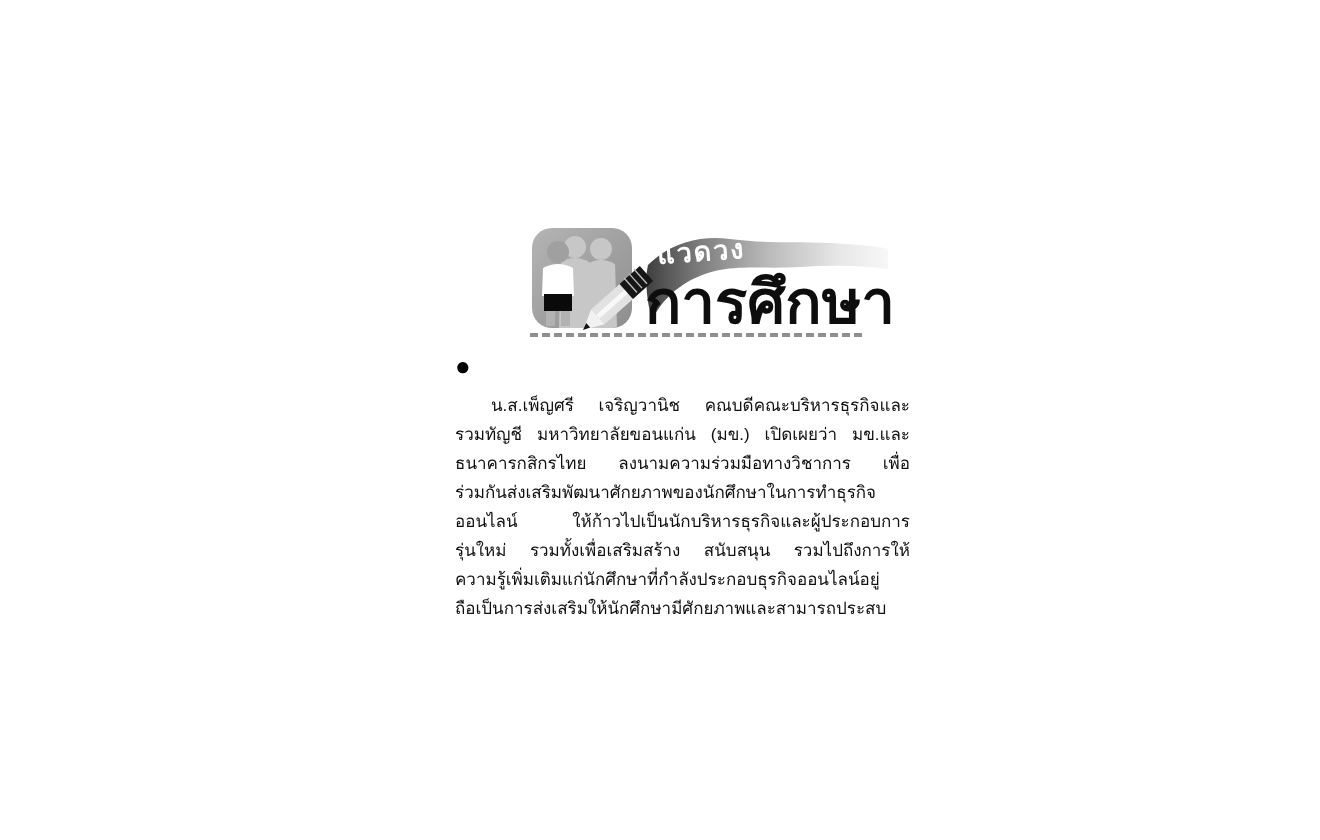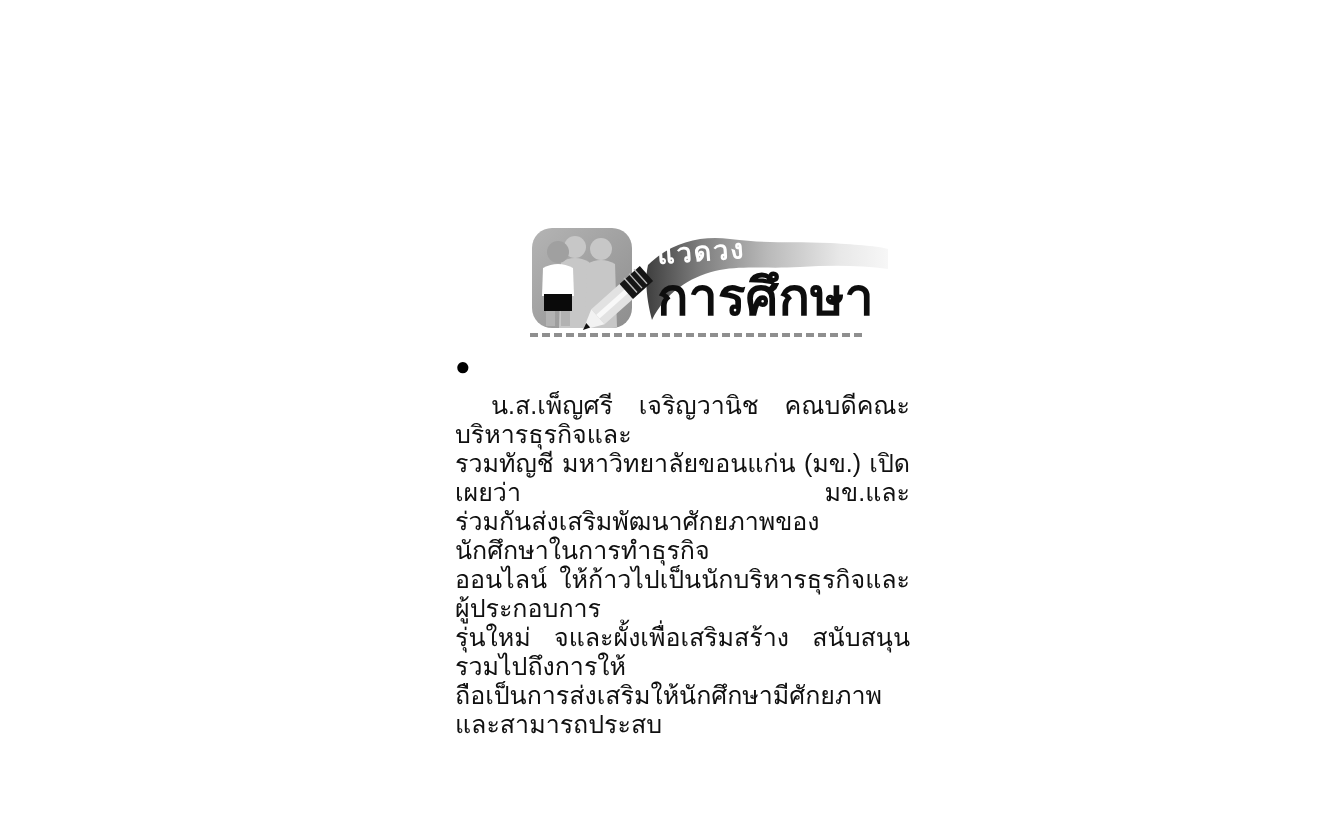--- a/index.html
+++ b/index.html
@@ -35,23 +35,23 @@
     top: 10px;
     font-size: 27px;
     font-weight: bold;
     color: #ffffff;
     letter-spacing: 2px;
     transform: rotate(-4deg);
     white-space: nowrap;
   }
   .logo-title {
     position: absolute;
-    left: 132px;
+    left: 120px;
     top: 44px;
-    font-size: 52px;
+    font-size: 60px;
     font-weight: bold;
     color: #0d0d0d;
     line-height: 1.3;
     white-space: nowrap;
   }
 
   
   .dashed-divider {
     position: absolute;
     left: 530px;
@@ -80,21 +80,21 @@
   .headline .bullet {
     font-size: 26px;
     margin-right: 2px;
     transform: translateY(-2px);
   }
   .body {
     margin-top: 5px;
     color: #101010;
   }
   .body-line {
-    font-size: 25px;
+    font-size: 17px;
     line-height: 29px;
     text-align: justify;
     text-align-last: justify;
   }
   .body-line.first {
     text-indent: 36px;
   }
 </style>
 </head>
 <body>
@@ -171,21 +171,23 @@
   <div class="dashed-divider"></div>
 
   <div class="article">
     <div class="headline">
       <span class="bullet">●</span>
     </div>
 
     <div class="body">
       <div class="body-line first">น.ส.เพ็ญศรี เจริญวานิช คณบดีคณะบริหารธุรกิจและ</div>
       <div class="body-line">รวมทัญชี มหาวิทยาลัยขอนแก่น (มข.) เปิดเผยว่า มข.และ</div>
+      <div class="body-line">ธนาคารกสิกรไทย ลงนามความร่วมมือทางวิชาการ เพื่อ</div>
       <div class="body-line">ร่วมกันส่งเสริมพัฒนาศักยภาพของนักศึกษาในการทำธุรกิจ</div>
       <div class="body-line">ออนไลน์ ให้ก้าวไปเป็นนักบริหารธุรกิจและผู้ประกอบการ</div>
-      <div class="body-line">รุ่นใหม่ จและผั้งเพื่อเสริมสร้าง สนับสนุน รวมไปถึงการให้</div>
+      <div class="body-line">รุ่นใหม่ รวมทั้งเพื่อเสริมสร้าง สนับสนุน รวมไปถึงการให้</div>
+      <div class="body-line">ความรู้เพิ่มเติมแก่นักศึกษาที่กำลังประกอบธุรกิจออนไลน์อยู่</div>
       <div class="body-line">ถือเป็นการส่งเสริมให้นักศึกษามีศักยภาพและสามารถประสบ</div>
 
     </div>
   </div>
 
 </div>
 
 </body></html>

